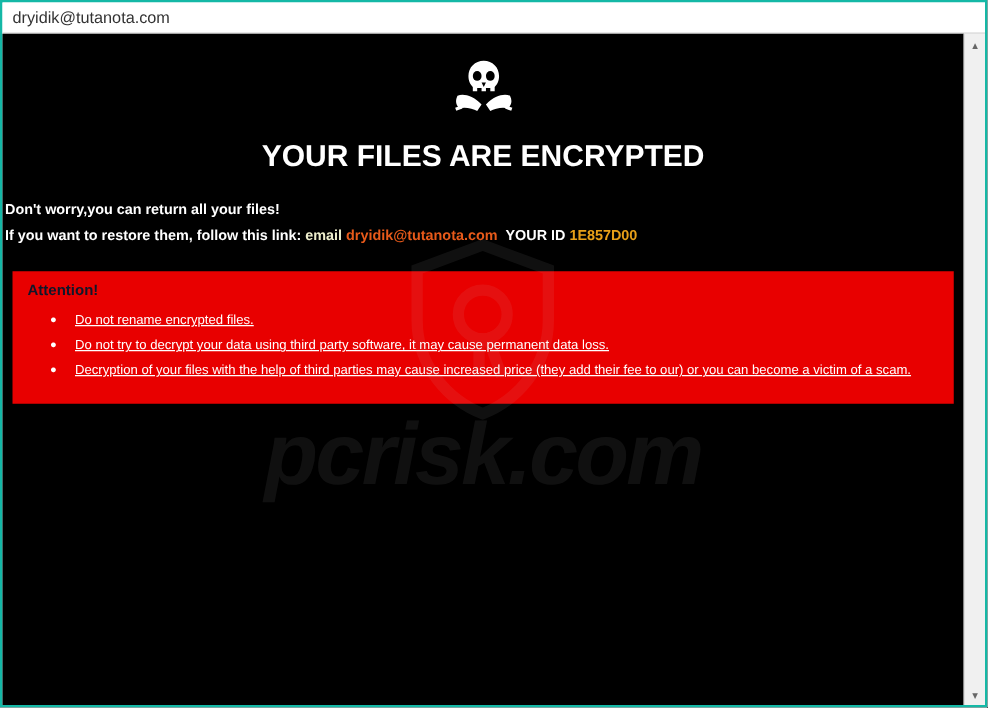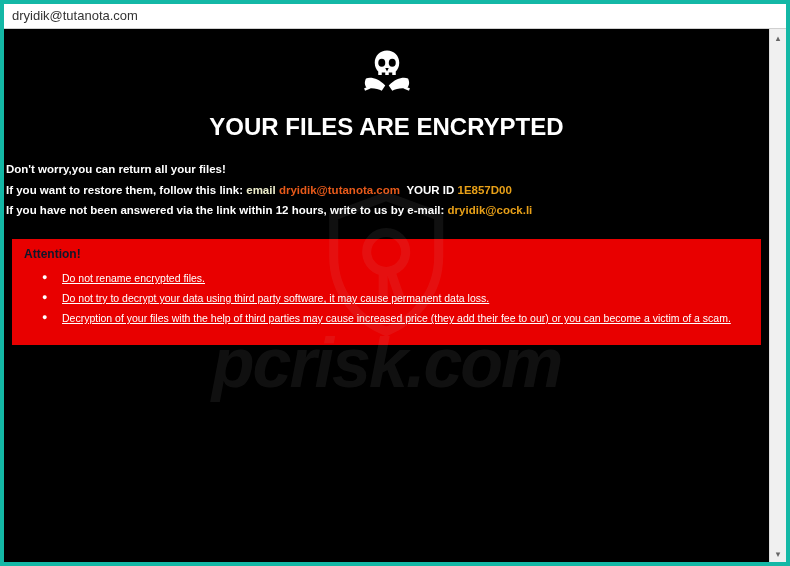--- a/index.html
+++ b/index.html
@@ -6,21 +6,21 @@
 body {
   width: 790px;
   height: 566px;
   background: #fff;
   font-family: Arial, sans-serif;
   overflow: hidden;
 }
 .outer-frame {
   width: 790px;
   height: 566px;
-  border: 4px solid #14b8a6;
+  border: 2px solid #14b8a6;
   background: #fff;
 }
 .titlebar {
   height: 25px;
   padding: 4px 8px;
   background: #fff;
   border-bottom: 1px solid #d0d0d0;
   font-size: 13px;
   color: #333;
 }
@@ -168,24 +168,20 @@
 
       <div class="info-block">
         <div class="info-line">Don't worry,you can return all your files!</div>
         <div class="info-line">
           <span>If you want to restore them, follow this link:</span>
           <span class="hl-link">email</span>
           <span class="hl-email1">dryidik@tutanota.com</span>
           &nbsp;<span>YOUR ID</span>
           <span class="hl-id">1E857D00</span>
         </div>
-        <div class="info-line">
-          <span>If you have not been answered via the link within 12 hours, write to us by e-mail:</span>
-          <span class="hl-email2">dryidik@cock.li</span>
-        </div>
       </div>
 
       <div class="attention-box">
         <div class="attention-title">Attention!</div>
         <ul class="attention-list">
           <li>Do not rename encrypted files.</li>
           <li>Do not try to decrypt your data using third party software, it may cause permanent data loss.</li>
           <li>Decryption of your files with the help of third parties may cause increased price (they add their fee to our) or you can become a victim of a scam.</li>
         </ul>
       </div>

